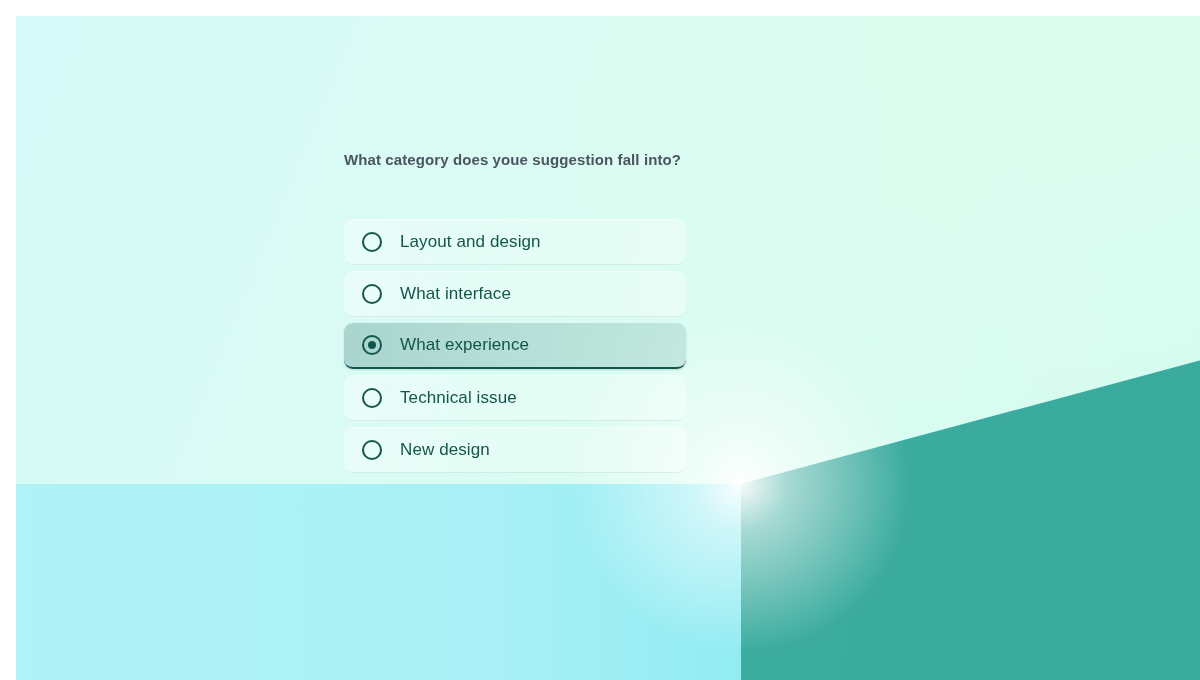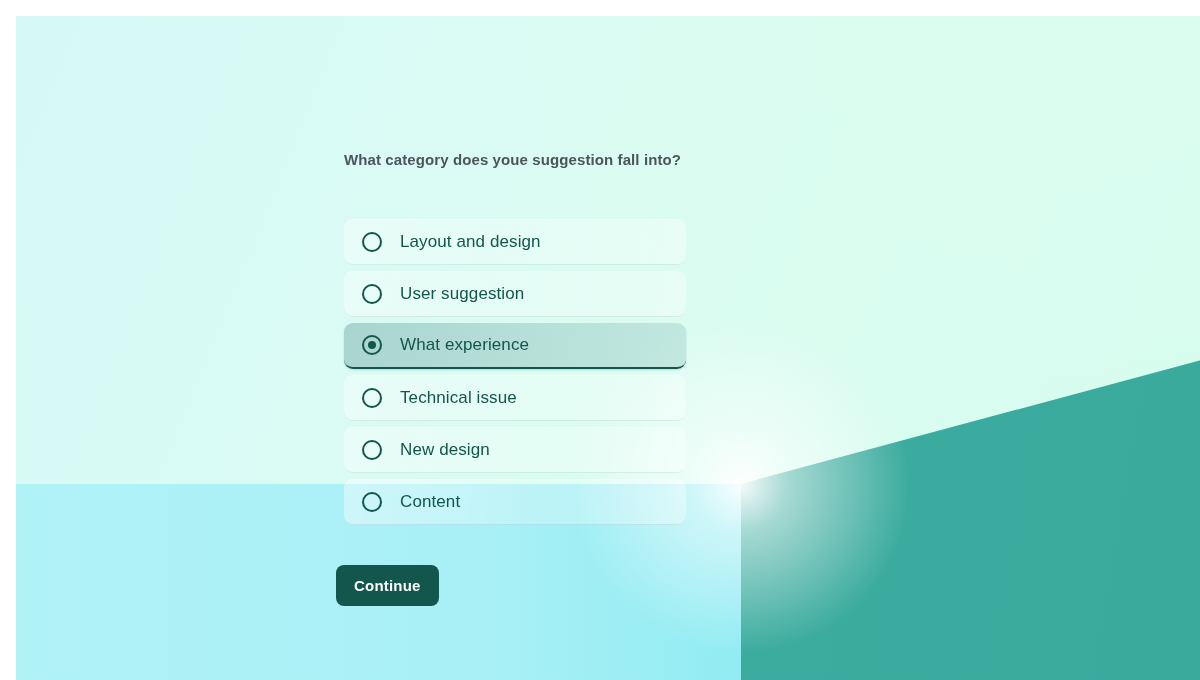--- a/index.html
+++ b/index.html
@@ -182,35 +182,30 @@
 
     <div class="question-title">What category does youe suggestion fall into?</div>
 
     <div class="options-list" id="options-list">
         <div class="option-row">
           <span class="radio"></span>
           <span class="option-label">Layout and design</span>
         </div>
         <div class="option-row">
           <span class="radio"></span>
-          <span class="option-label">User suggestion</span>
+          <span class="option-label">What interface</span>
         </div>
         <div class="option-row is-selected">
           <span class="radio"></span>
           <span class="option-label">What experience</span>
         </div>
         <div class="option-row">
           <span class="radio"></span>
           <span class="option-label">Technical issue</span>
         </div>
         <div class="option-row">
           <span class="radio"></span>
           <span class="option-label">New design</span>
         </div>
-        <div class="option-row">
-          <span class="radio"></span>
-          <span class="option-label">Content</span>
-        </div>
       </div>
 
-    <button class="continue-button">Continue</button>
   </div>
 </div>
 
 </body></html>

